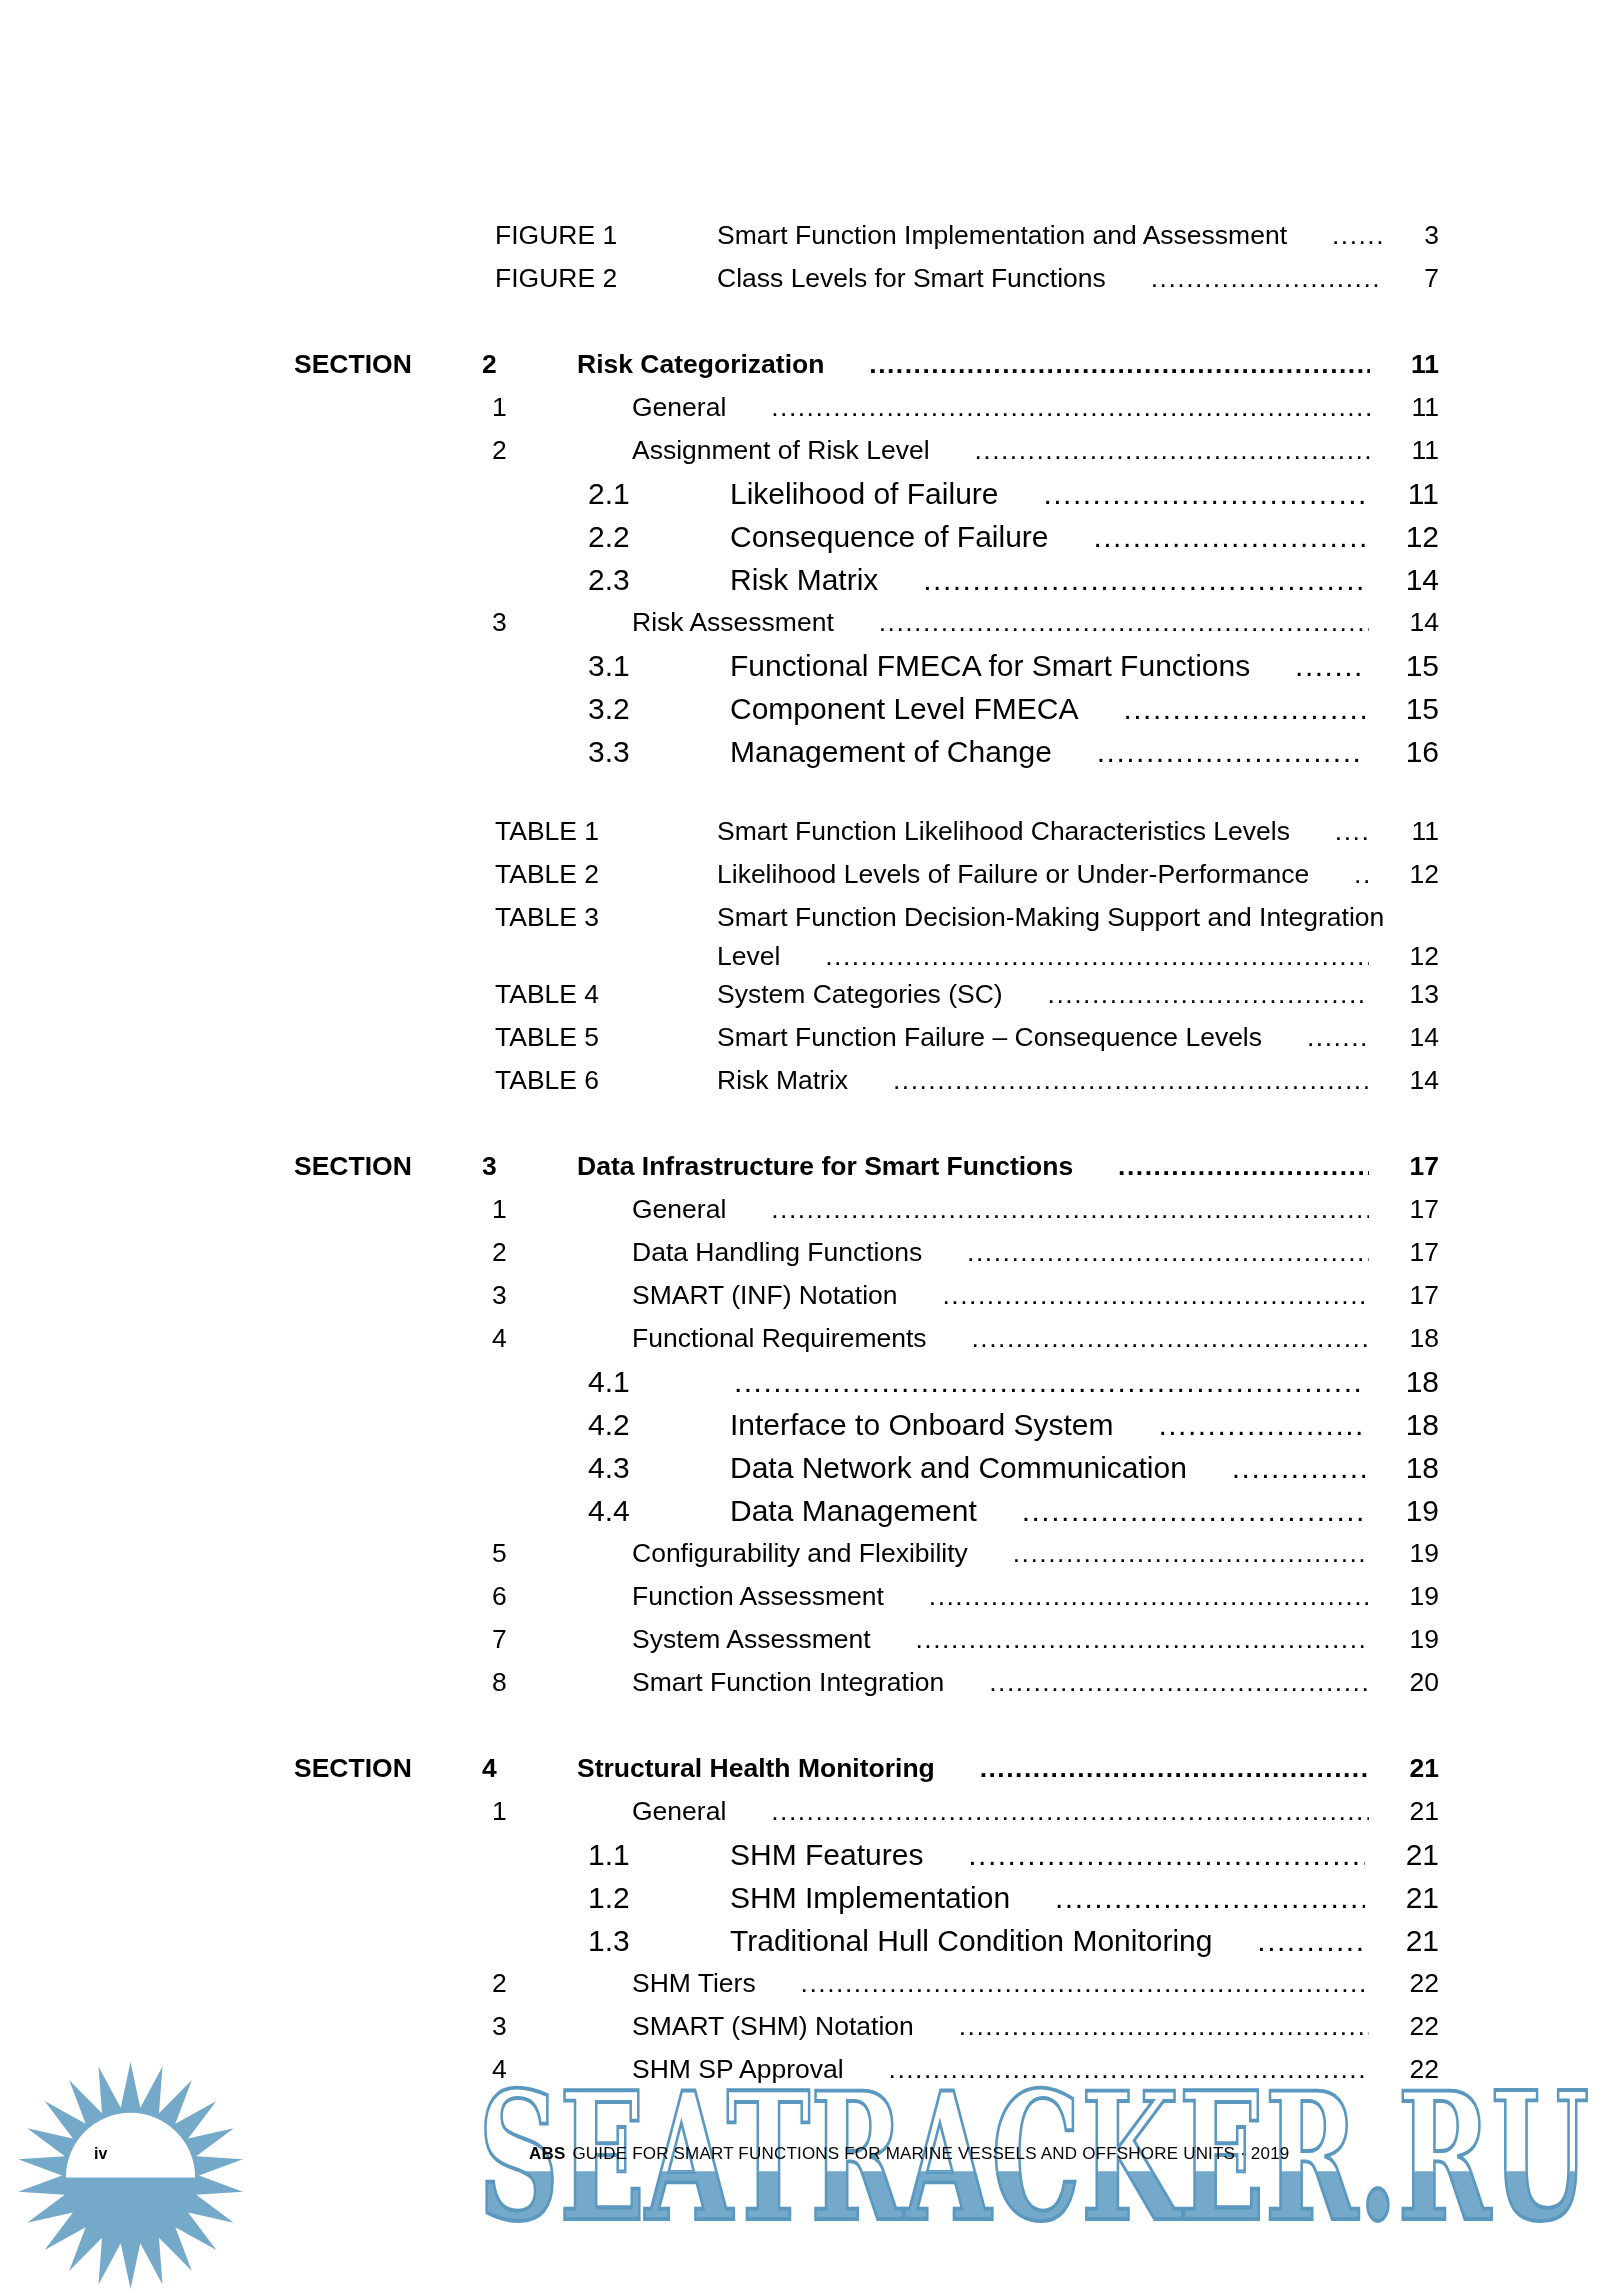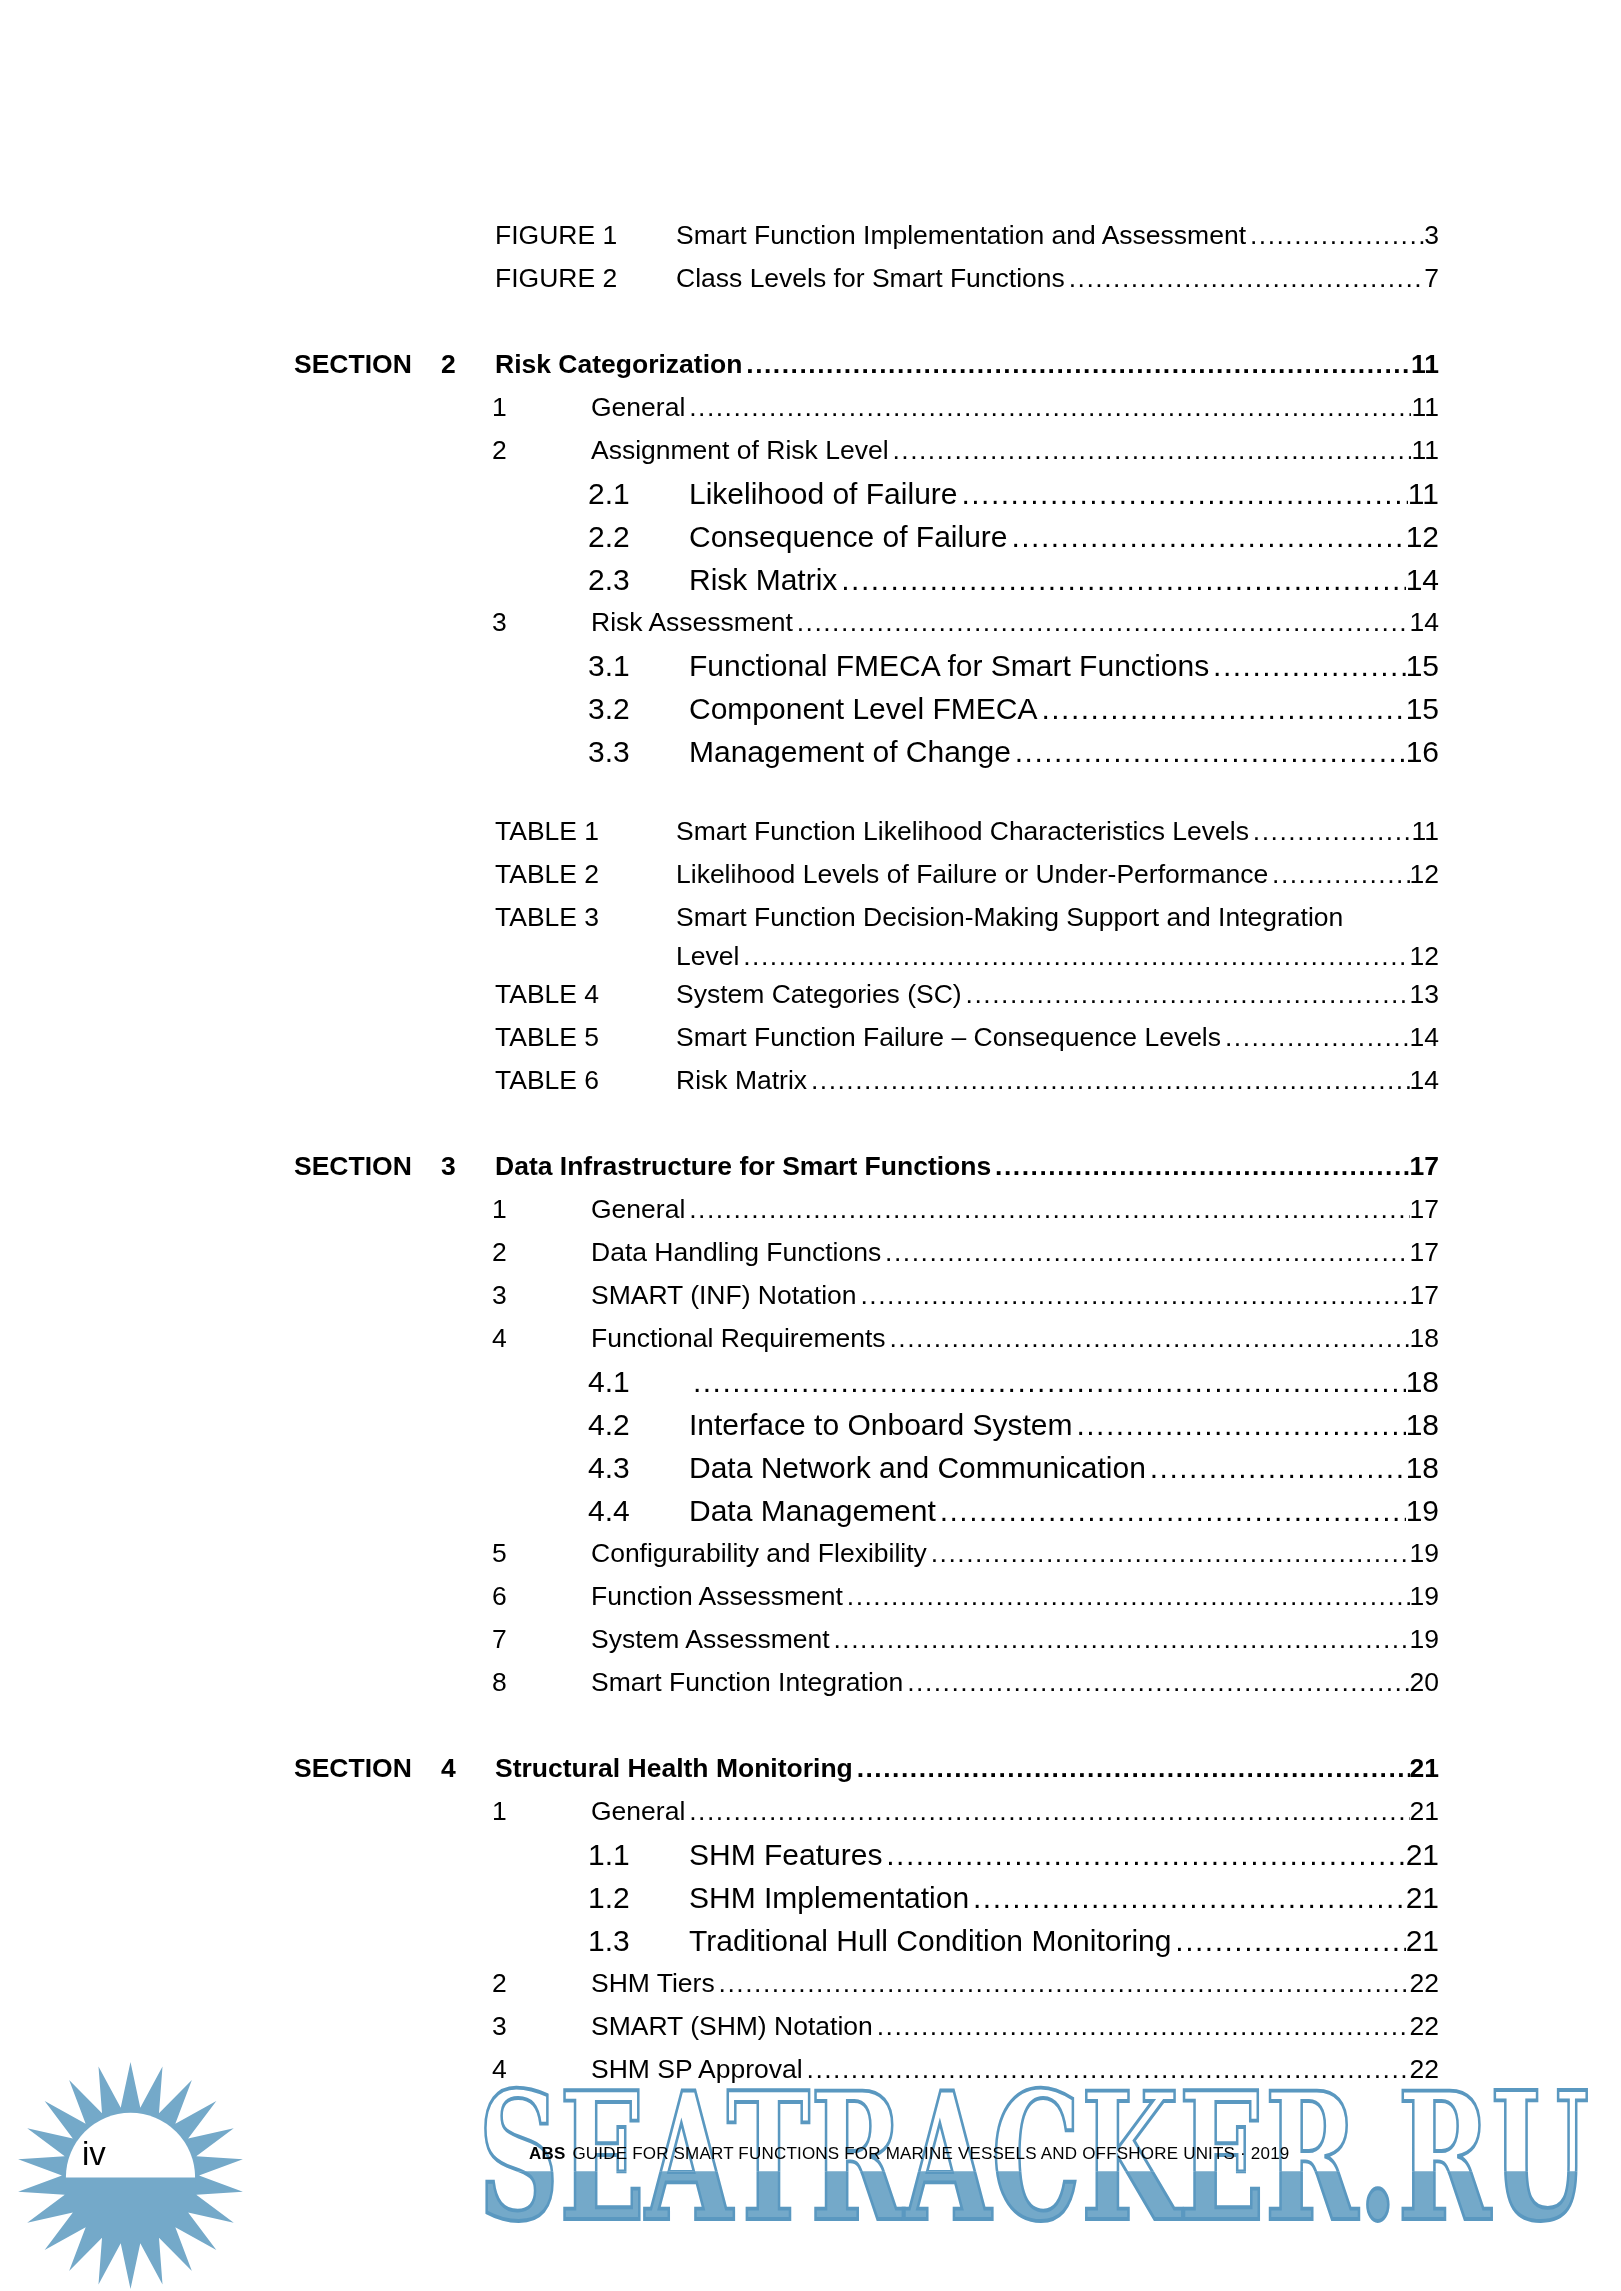--- a/index.html
+++ b/index.html
@@ -1,39 +1,39 @@
 <!DOCTYPE html>
 <html><head>
 <meta charset="utf-8">
 <style>
   html,body{margin:0;padding:0;background:#ffffff;width:1621px;height:2292px;overflow:hidden;
             font-family:"Liberation Sans",sans-serif;color:#000;}
   .page{position:relative;width:1621px;height:2292px;background:#fff;}
 
   
   .toc{position:absolute;left:294px;top:214px;width:1145px;z-index:2;}
-  .row{display:flex;align-items:center;height:43px;line-height:43px;font-size:26.5px;white-space:nowrap;}
+  .row{display:flex;align-items:center;height:43px;line-height:43px;font-size:26.5px;white-space:nowrap;gap:41px;}
   .row.l2{font-size:30px;}
   .row.section{font-weight:700;}
   .row.section.gap{margin-top:43px;}
   .row.table.gap{margin-top:37px;}
   .row.cont{height:34px;line-height:34px;}
   .col-label{flex:0 0 147px;}
   .col-num{flex:0 0 54px;}
   .col-flabel{flex:0 0 181px;margin-left:201px;}
   .row.l1 .col-num2{flex:0 0 99px;margin-left:198px;}
   .row.l2 .col-num2{flex:0 0 101px;margin-left:294px;}
   .col-spacer{flex:0 0 382px;}
   .col-title{flex:0 0 auto;}
   .leader{flex:1 1 auto;overflow:hidden;margin-left:3.9px;}
   .leader::after{content:"..................................................................................................................................................................................................................";letter-spacing:1.5px;}
   .pagecol{flex:0 0 auto;}
 
   
-  .folio{position:absolute;left:82px;top:2140px;font-size:33px;line-height:27.4px;font-weight:400;z-index:4;}
+  .folio{position:absolute;left:94px;top:2140px;font-size:16px;line-height:27.4px;font-weight:700;z-index:4;}
   .footer-line{position:absolute;left:529px;top:2141px;font-size:17px;line-height:25.5px;z-index:4;letter-spacing:0.2px;}
   .footer-line .brand{font-weight:700;margin-right:6.9px;}
 
   
   .watermark{position:absolute;left:478px;top:2070px;z-index:1;
              font-family:"DejaVu Serif",serif;font-weight:700;font-size:176px;line-height:176px;
              white-space:nowrap;transform:scaleX(0.64);transform-origin:0 0;}
   .wm-layer{display:inline-block;-webkit-text-stroke:3.9px #5a98c0;}
   .wm-top{color:#ffffff;clip-path:inset(0 0 42.5% 0);}
   .wm-bottom{position:absolute;left:0;top:0;color:#74a9c9;clip-path:inset(57.5% 0 0 0);}

